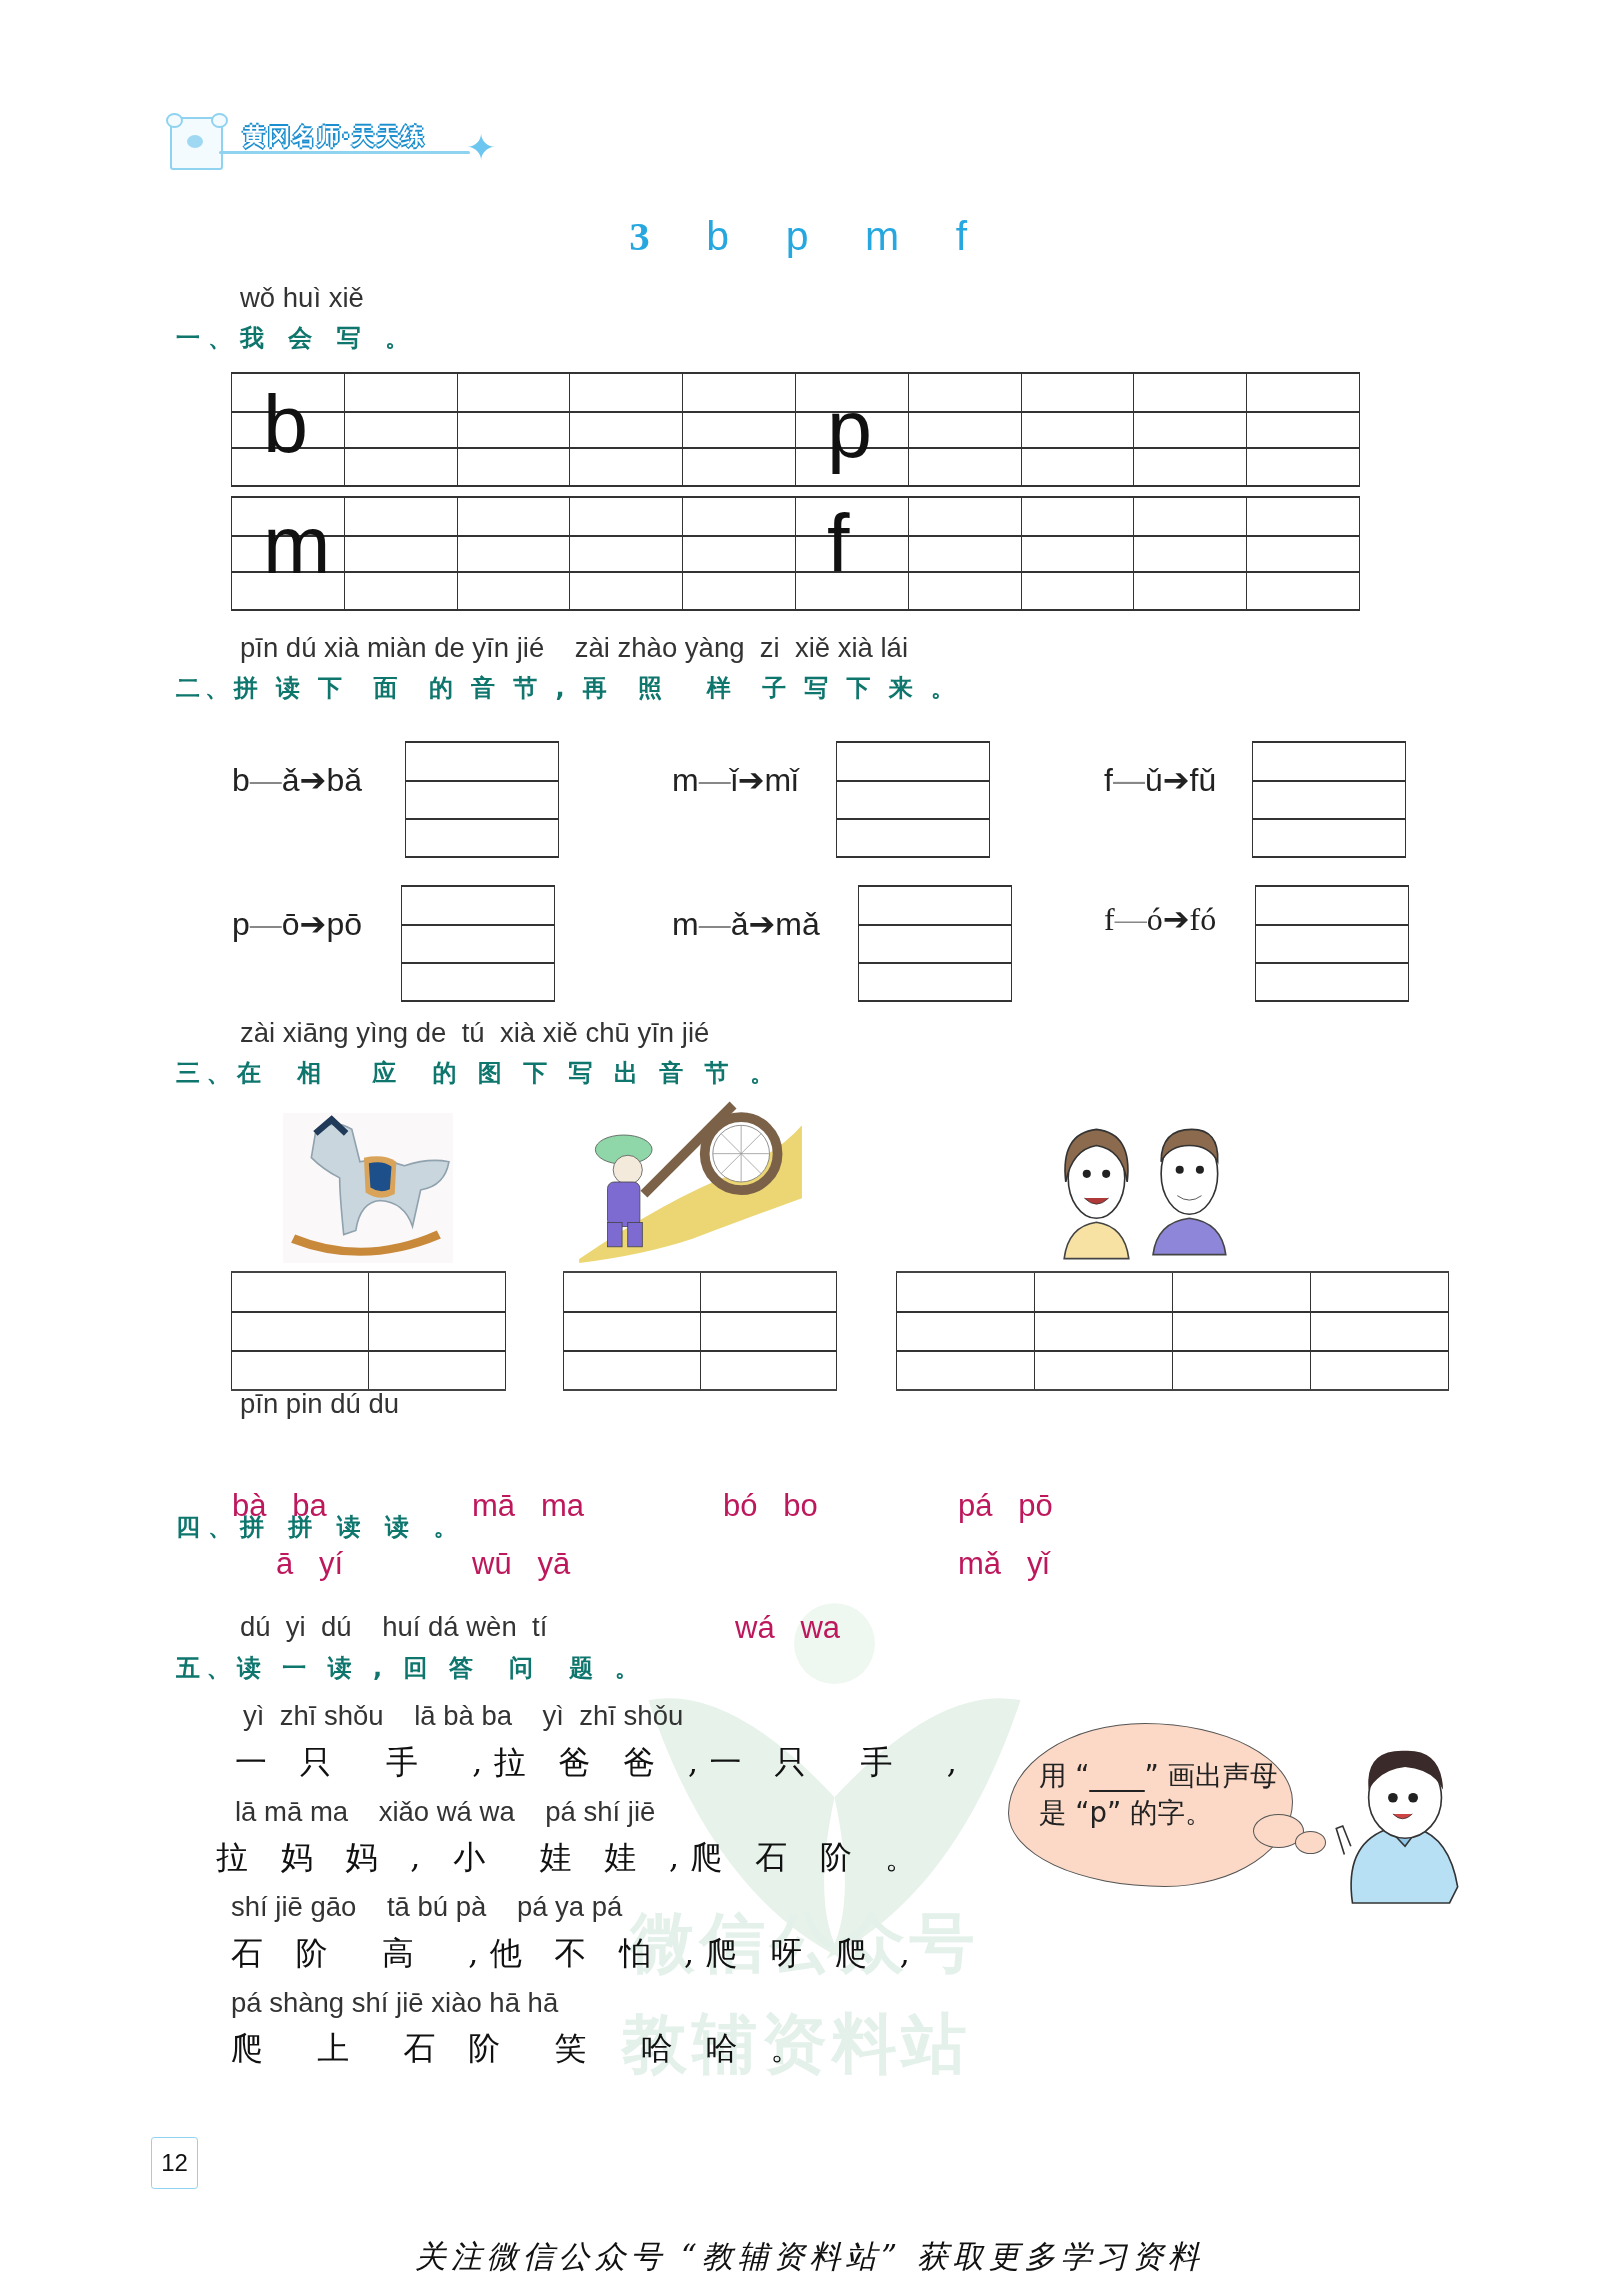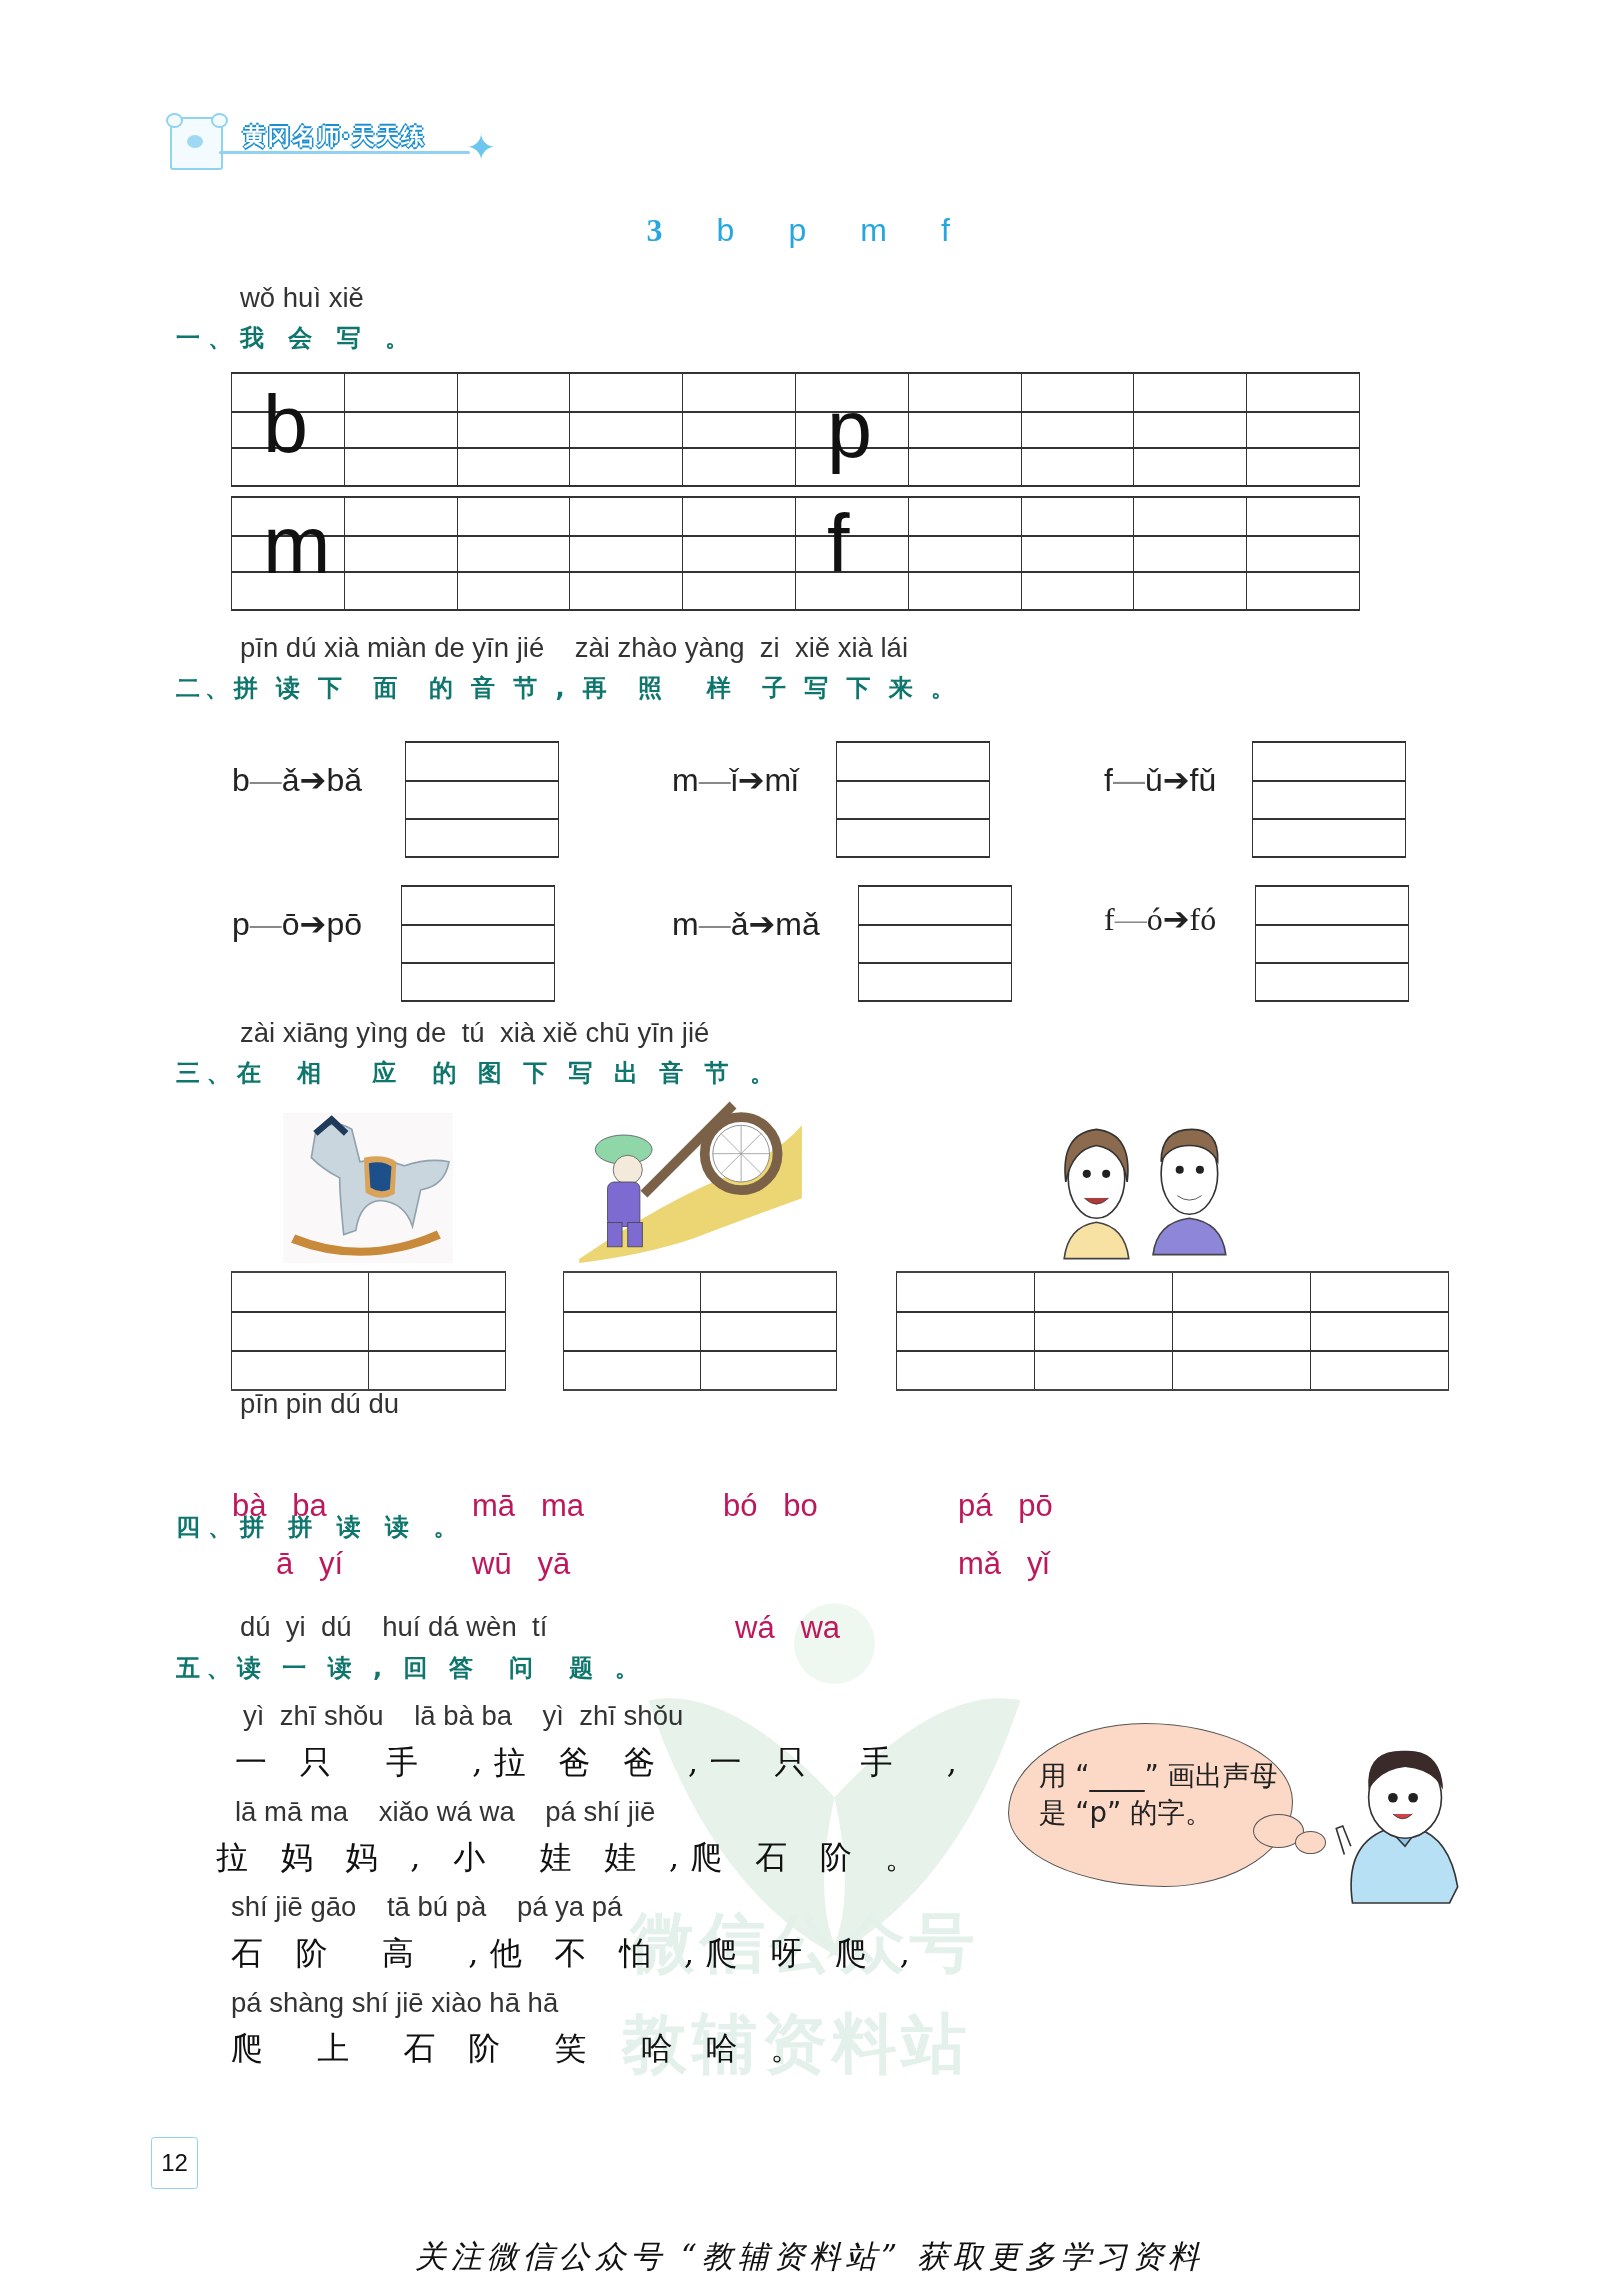--- a/index.html
+++ b/index.html
@@ -9,21 +9,21 @@
 
   
   .bear { left: 170px; top: 117px; width: 49px; height: 49px; border: 2.4px solid #8fd3f0; border-radius: 9.7px 9.7px 3.2px 3.2px; background: #f4fbff; }
   .bear .ear { position: absolute; top: -6.5px; width: 13px; height: 11.3px; border: 2.4px solid #8fd3f0; border-radius: 50%; background: #f4fbff; }
   .bear .nose { position: absolute; left: 14.6px; top: 16px; width: 16px; height: 13px; background: #9fd8f2; border-radius: 50%; }
   .brand { left: 243px; top: 121px; font-size: 23px; font-weight: bold; color: #4fb8e8; letter-spacing: 1.6px;
            text-shadow: -1.6px 0 #1d8fcf, 1.6px 0 #1d8fcf, 0 1.6px #1d8fcf, 0 -1.6px #1d8fcf; color: #fff; }
   .brand-line { left: 219px; top: 151px; width: 251px; height: 3.2px; background: #8fd3f0; border-radius: 1.6px; }
   .brand-star { left: 466px; top: 130px; font-size: 36px; color: #6cc6ef; line-height: 1; }
 
-  .title { left: 0; width: 1619px; top: 212px; text-align: center; font-size: 32px; color: #27a7e0; font-family: "Liberation Sans", sans-serif; letter-spacing: 1.6px; }
+  .title { left: 0; width: 1619px; top: 212px; text-align: center; font-size: 41px; color: #27a7e0; font-family: "Liberation Sans", sans-serif; letter-spacing: 1.6px; }
   .title .num { font-family: "Liberation Serif", serif; font-weight: bold; margin-right: 21px; }
   .title .ltr { margin: 0 21px; }
 
   .pinyin { font-family: "Liberation Sans", sans-serif; font-size: 27.5px; color: #333; white-space: pre; }
   .heading { font-size: 24px; font-weight: bold; letter-spacing: 8px; white-space: pre; color: #0f766e; }
 
   
   .grid4 { border-top: 2.4px solid #333; border-bottom: 2.4px solid #333; display: flex; }
   .grid4 .cell { position: relative; border-left: 1.2px solid #333; flex: 1; }
   .grid4 .cell:last-child { border-right: 1.2px solid #333; }

